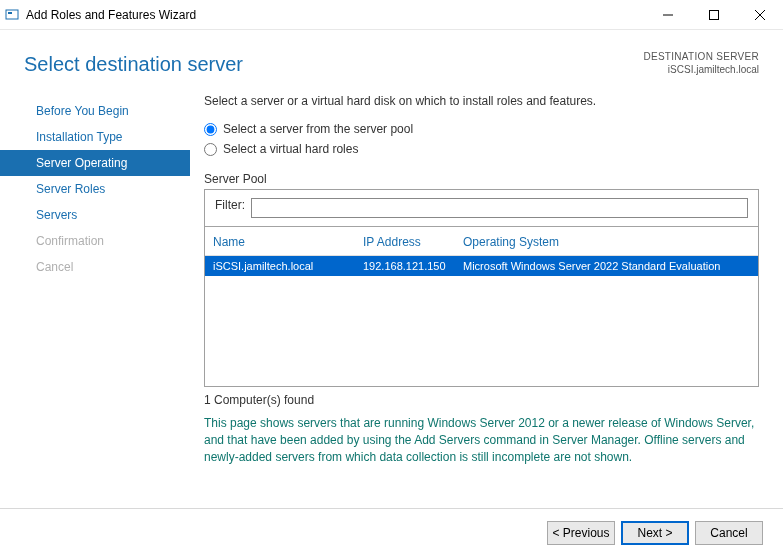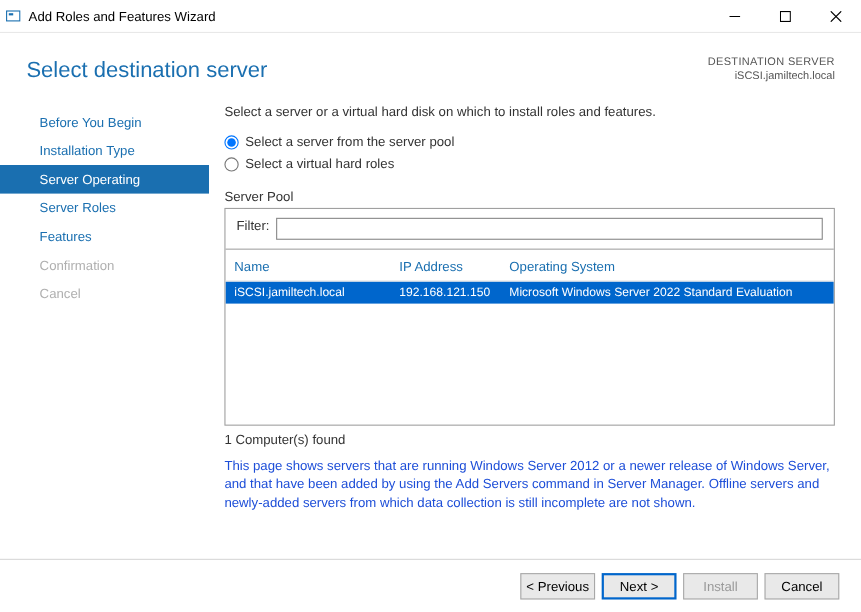--- a/index.html
+++ b/index.html
@@ -37,21 +37,21 @@
 .tbl-head .col-name { width: 150px; }
 .tbl-head .col-ip { width: 100px; }
 .tbl-head .col-os { flex: 1; }
 .tbl-body { height: 130px; overflow: auto; }
 .tbl-row { display: flex; padding: 4px 8px; font-size: 11px; }
 .tbl-row.selected { background: #0066cc; color: #fff; }
 .tbl-row .col-name { width: 150px; }
 .tbl-row .col-ip { width: 100px; }
 .tbl-row .col-os { flex: 1; }
 .found-text { margin-top: 6px; font-size: 12px; }
-.help-text { margin-top: 8px; font-size: 12px; color: #1d4ed8; line-height: 1.4; }
+.help-text { margin-top: 8px; font-size: 12px; color: #0f766e; line-height: 1.4; }
 
 .footer { position: absolute; bottom: 0; left: 0; right: 0; height: 48px; border-top: 1px solid #d8d8d8; display: flex; justify-content: flex-end; align-items: center; padding-right: 20px; gap: 6px; background: #fff; }
 .footer button { width: 68px; height: 24px; font-size: 12px; background: #e9e9e9; border: 1px solid #a8a8a8; cursor: pointer; }
 .footer button.primary { border: 2px solid #0066cc; background: #e9e9e9; }
 .footer button:disabled { color: #999; cursor: default; }
 </style>
 </head>
 <body>
 
 <div class="titlebar">
@@ -89,21 +89,21 @@
     <div>iSCSI.jamiltech.local</div>
   </div>
 </div>
 
 <div class="body-area">
   <div class="sidebar">
     <div class="step">Before You Begin</div>
     <div class="step">Installation Type</div>
     <div class="step active">Server Operating</div>
     <div class="step">Server Roles</div>
-    <div class="step">Features</div>
+    <div class="step">Servers</div>
     <div class="step disabled">Confirmation</div>
     <div class="step disabled">Cancel</div>
   </div>
 
   <div class="content">
     <div class="instruction">Select a server or a virtual hard disk on which to install roles and features.</div>
 
     <div class="radios">
       <div class="radio-row">
         <input type="radio" name="sel" checked="" style="">
@@ -135,15 +135,14 @@
       </div>
     </div>
     <div class="found-text">1 Computer(s) found</div>
     <div class="help-text">This page shows servers that are running Windows Server 2012 or a newer release of Windows Server, and that have been added by using the Add Servers command in Server Manager. Offline servers and newly-added servers from which data collection is still incomplete are not shown.</div>
   </div>
 </div>
 
 <div class="footer">
   <button>&lt; Previous</button>
   <button class="primary">Next &gt;</button>
-  <button disabled="">Install</button>
   <button>Cancel</button>
 </div>
 
 </body></html>

